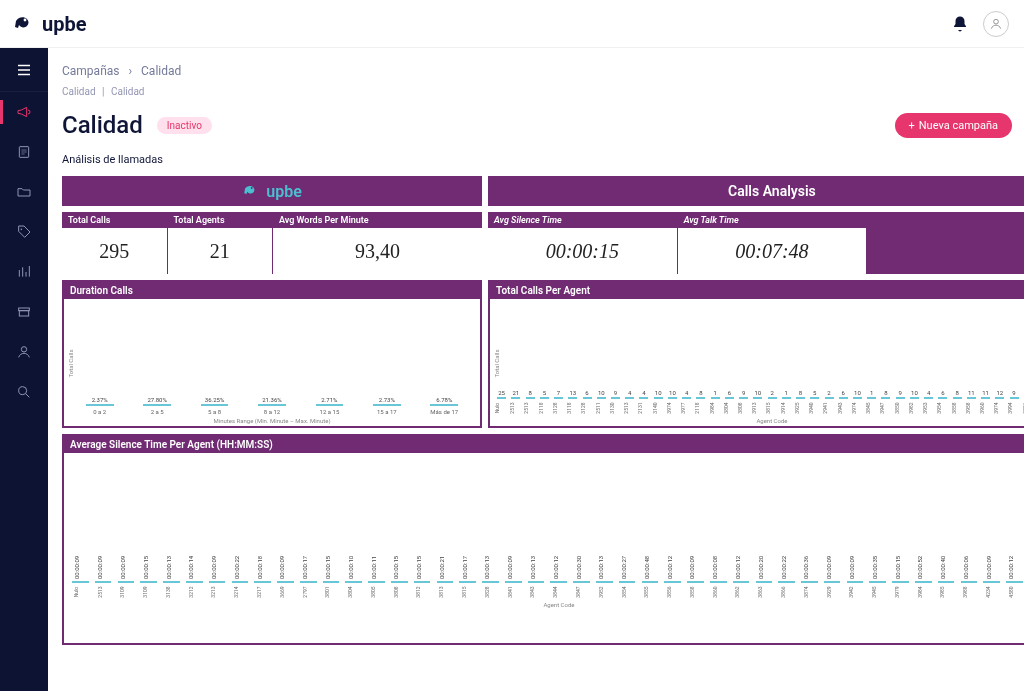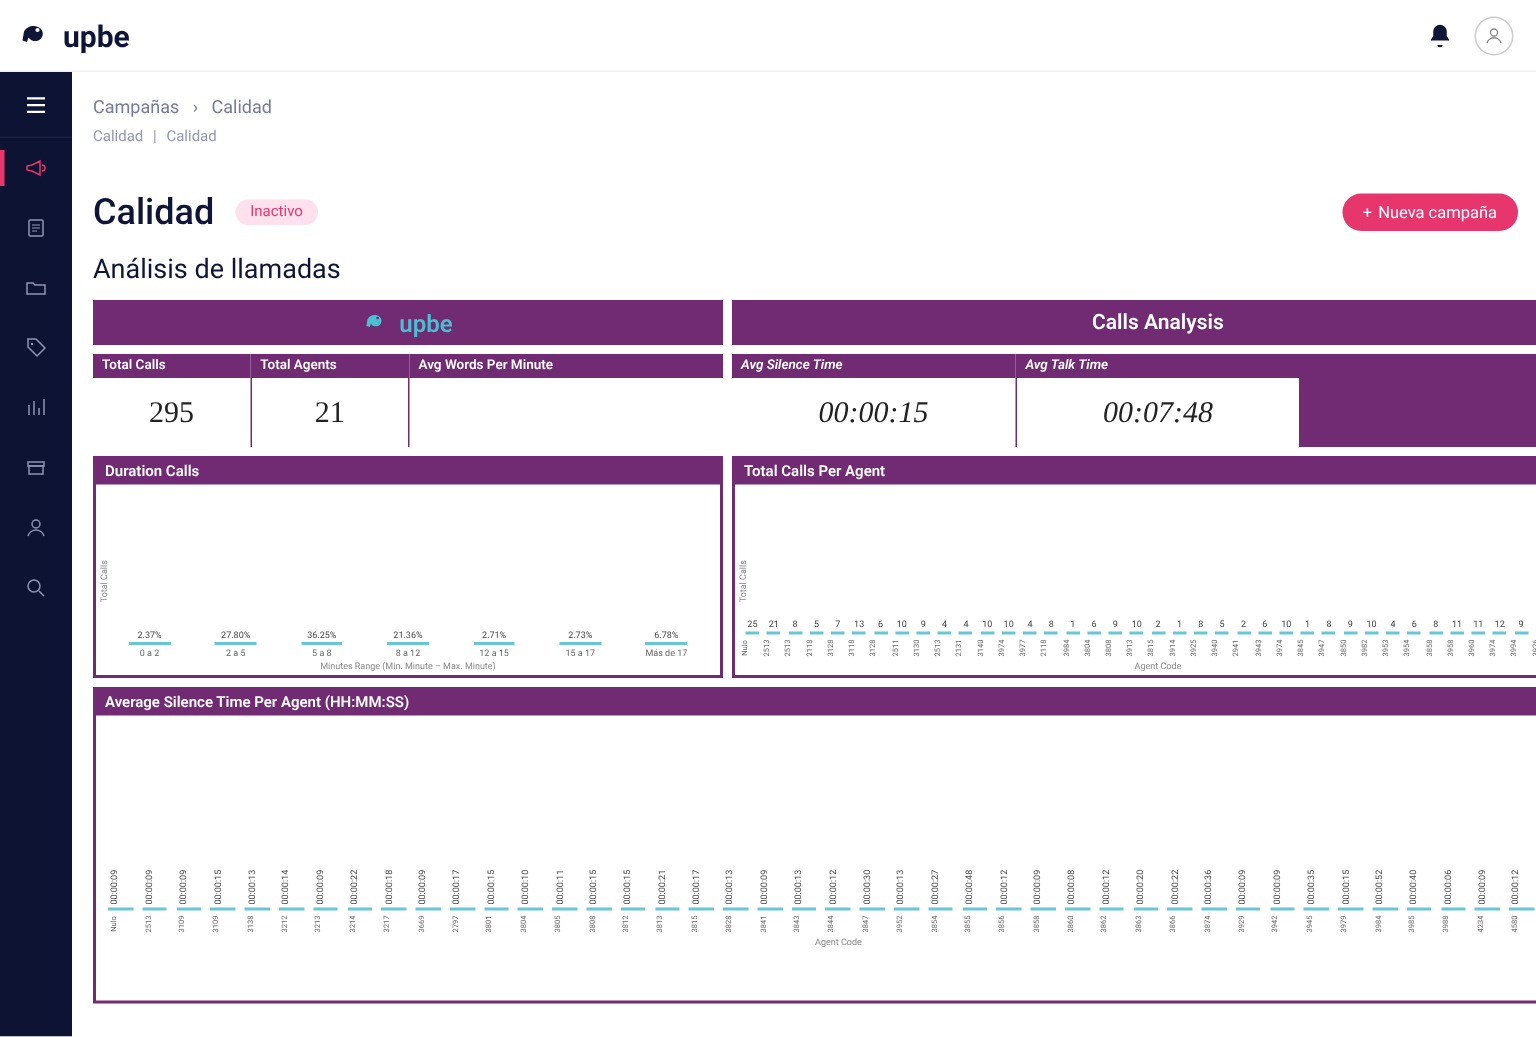--- a/index.html
+++ b/index.html
@@ -17,30 +17,30 @@
 .rail { position:absolute;top:48px;left:0;bottom:0;width:48px;background:#0d1333;display:flex;flex-direction:column;align-items:center;padding-top:0;color:#8f95b2;}
 .rail .burger{height:44px;width:100%;display:flex;align-items:center;justify-content:center;border-bottom:1px solid rgba(255,255,255,.05);}
 .rail .ritem{height:40px;width:100%;display:flex;align-items:center;justify-content:center;position:relative;}
 .rail .ritem.active{color:#e6366d;}
 .rail .ritem.active::before{content:'';position:absolute;left:0;top:8px;bottom:8px;width:3px;background:#e6366d;}
 
 
 .main { position:absolute; top:48px; left:48px; right:0; bottom:0; overflow:auto; padding:16px 12px 12px 14px;}
 .breadcrumb{font-size:12px;color:#757a9a;margin-bottom:8px;}
 .breadcrumb .sep{margin:0 6px;}
-.sub-bc{font-size:10px;color:#9397b3;margin-bottom:30px;}
+.sub-bc{font-size:10px;color:#9397b3;margin-bottom:14px;}
 .sub-bc .sep{margin:0 4px;}
 .titlebar{display:flex;align-items:center;gap:14px;margin-bottom:14px;}
 .titlebar h1{font-size:24px;font-weight:500;}
 .badge-inactive{background:#ffe0ec;color:#e6366d;font-size:10px;padding:3px 10px;border-radius:10px;}
 .btn-new{margin-left:auto;background:#e6366d;color:#fff;border:none;border-radius:16px;padding:6px 14px;font-size:11px;display:flex;align-items:center;gap:4px;cursor:pointer;}
 .tabs{display:flex;gap:48px;border-bottom:1px solid #eee;font-size:12px;color:#757a9a;margin-bottom:12px;}
 .tabs .tab{padding:4px 0 10px;cursor:pointer;}
 .tabs .tab.active{color:#0f1537;border-bottom:2px solid #0f1537;font-weight:500;}
-.section-title{font-size:18px;margin-bottom:10px;}
+.section-title{font-size:11px;margin-bottom:10px;}
 
 
 .dash{display:grid;grid-template-columns:420px 1fr;gap:6px;}
 .pbar{background:#702b73;color:#fff;display:flex;align-items:center;justify-content:center;height:30px;font-size:14px;font-weight:600;position:relative;}
 .pbar.left{color:#4bbed0;font-size:16px;gap:6px;}
 .pbar.left svg{width:18px;height:18px;}
 .pbar.right .menu{position:absolute;right:10px;color:#3b1f3d;font-size:16px;}
 .statrow{display:grid;grid-template-columns:1fr 1fr 2fr;gap:1px;background:#702b73;}
 .statrow.right3{grid-template-columns:1fr 1fr 1fr;font-style:italic;}
 .statcell{background:#fff;display:flex;flex-direction:column;}
@@ -194,20 +194,21 @@
         <div class="statcell">
           <div class="stath">Total Calls</div>
           <div class="statv">295</div>
         </div>
         <div class="statcell">
           <div class="stath">Total Agents</div>
           <div class="statv">21</div>
         </div>
         <div class="statcell">
           <div class="stath">Avg Words Per Minute</div>
+          <div class="statv">93,40</div>
         </div>
       </div>
     <div class="statrow right3" id="stats-right">
         <div class="statcell">
           <div class="stath">Avg Silence Time</div>
           <div class="statv">00:00:15</div>
         </div>
         <div class="statcell">
           <div class="stath">Avg Talk Time</div>
           <div class="statv">00:07:48</div>

